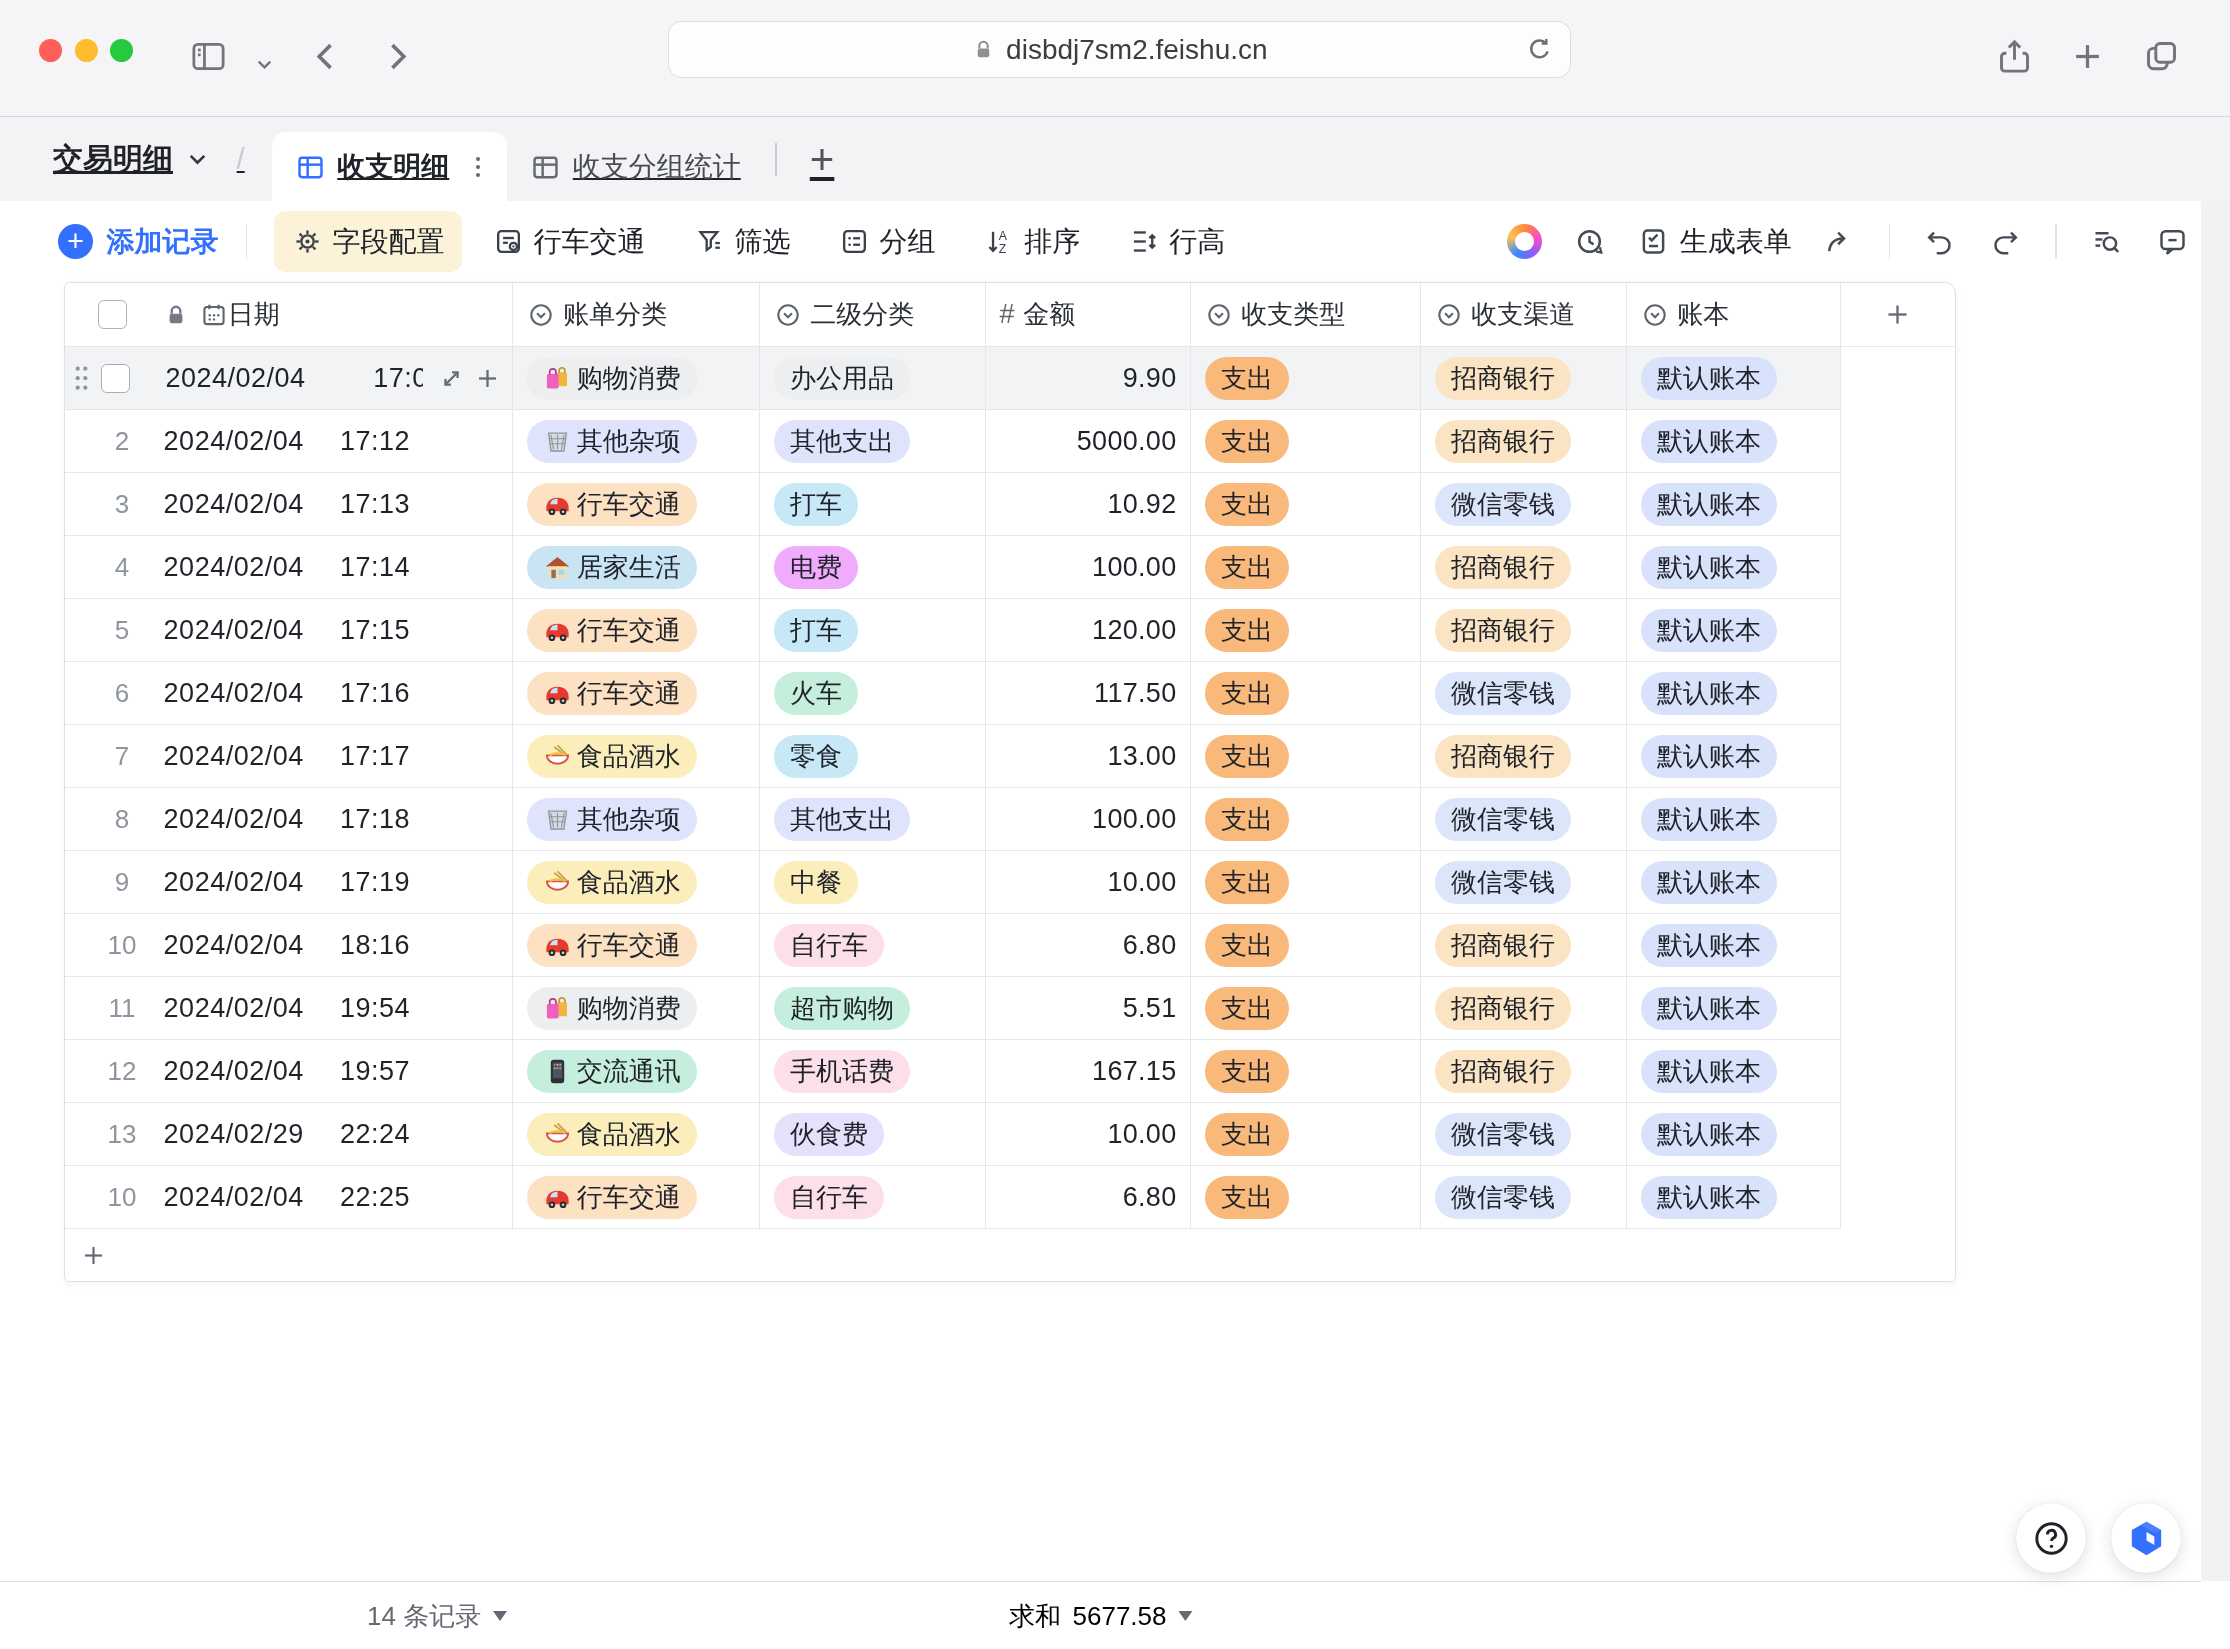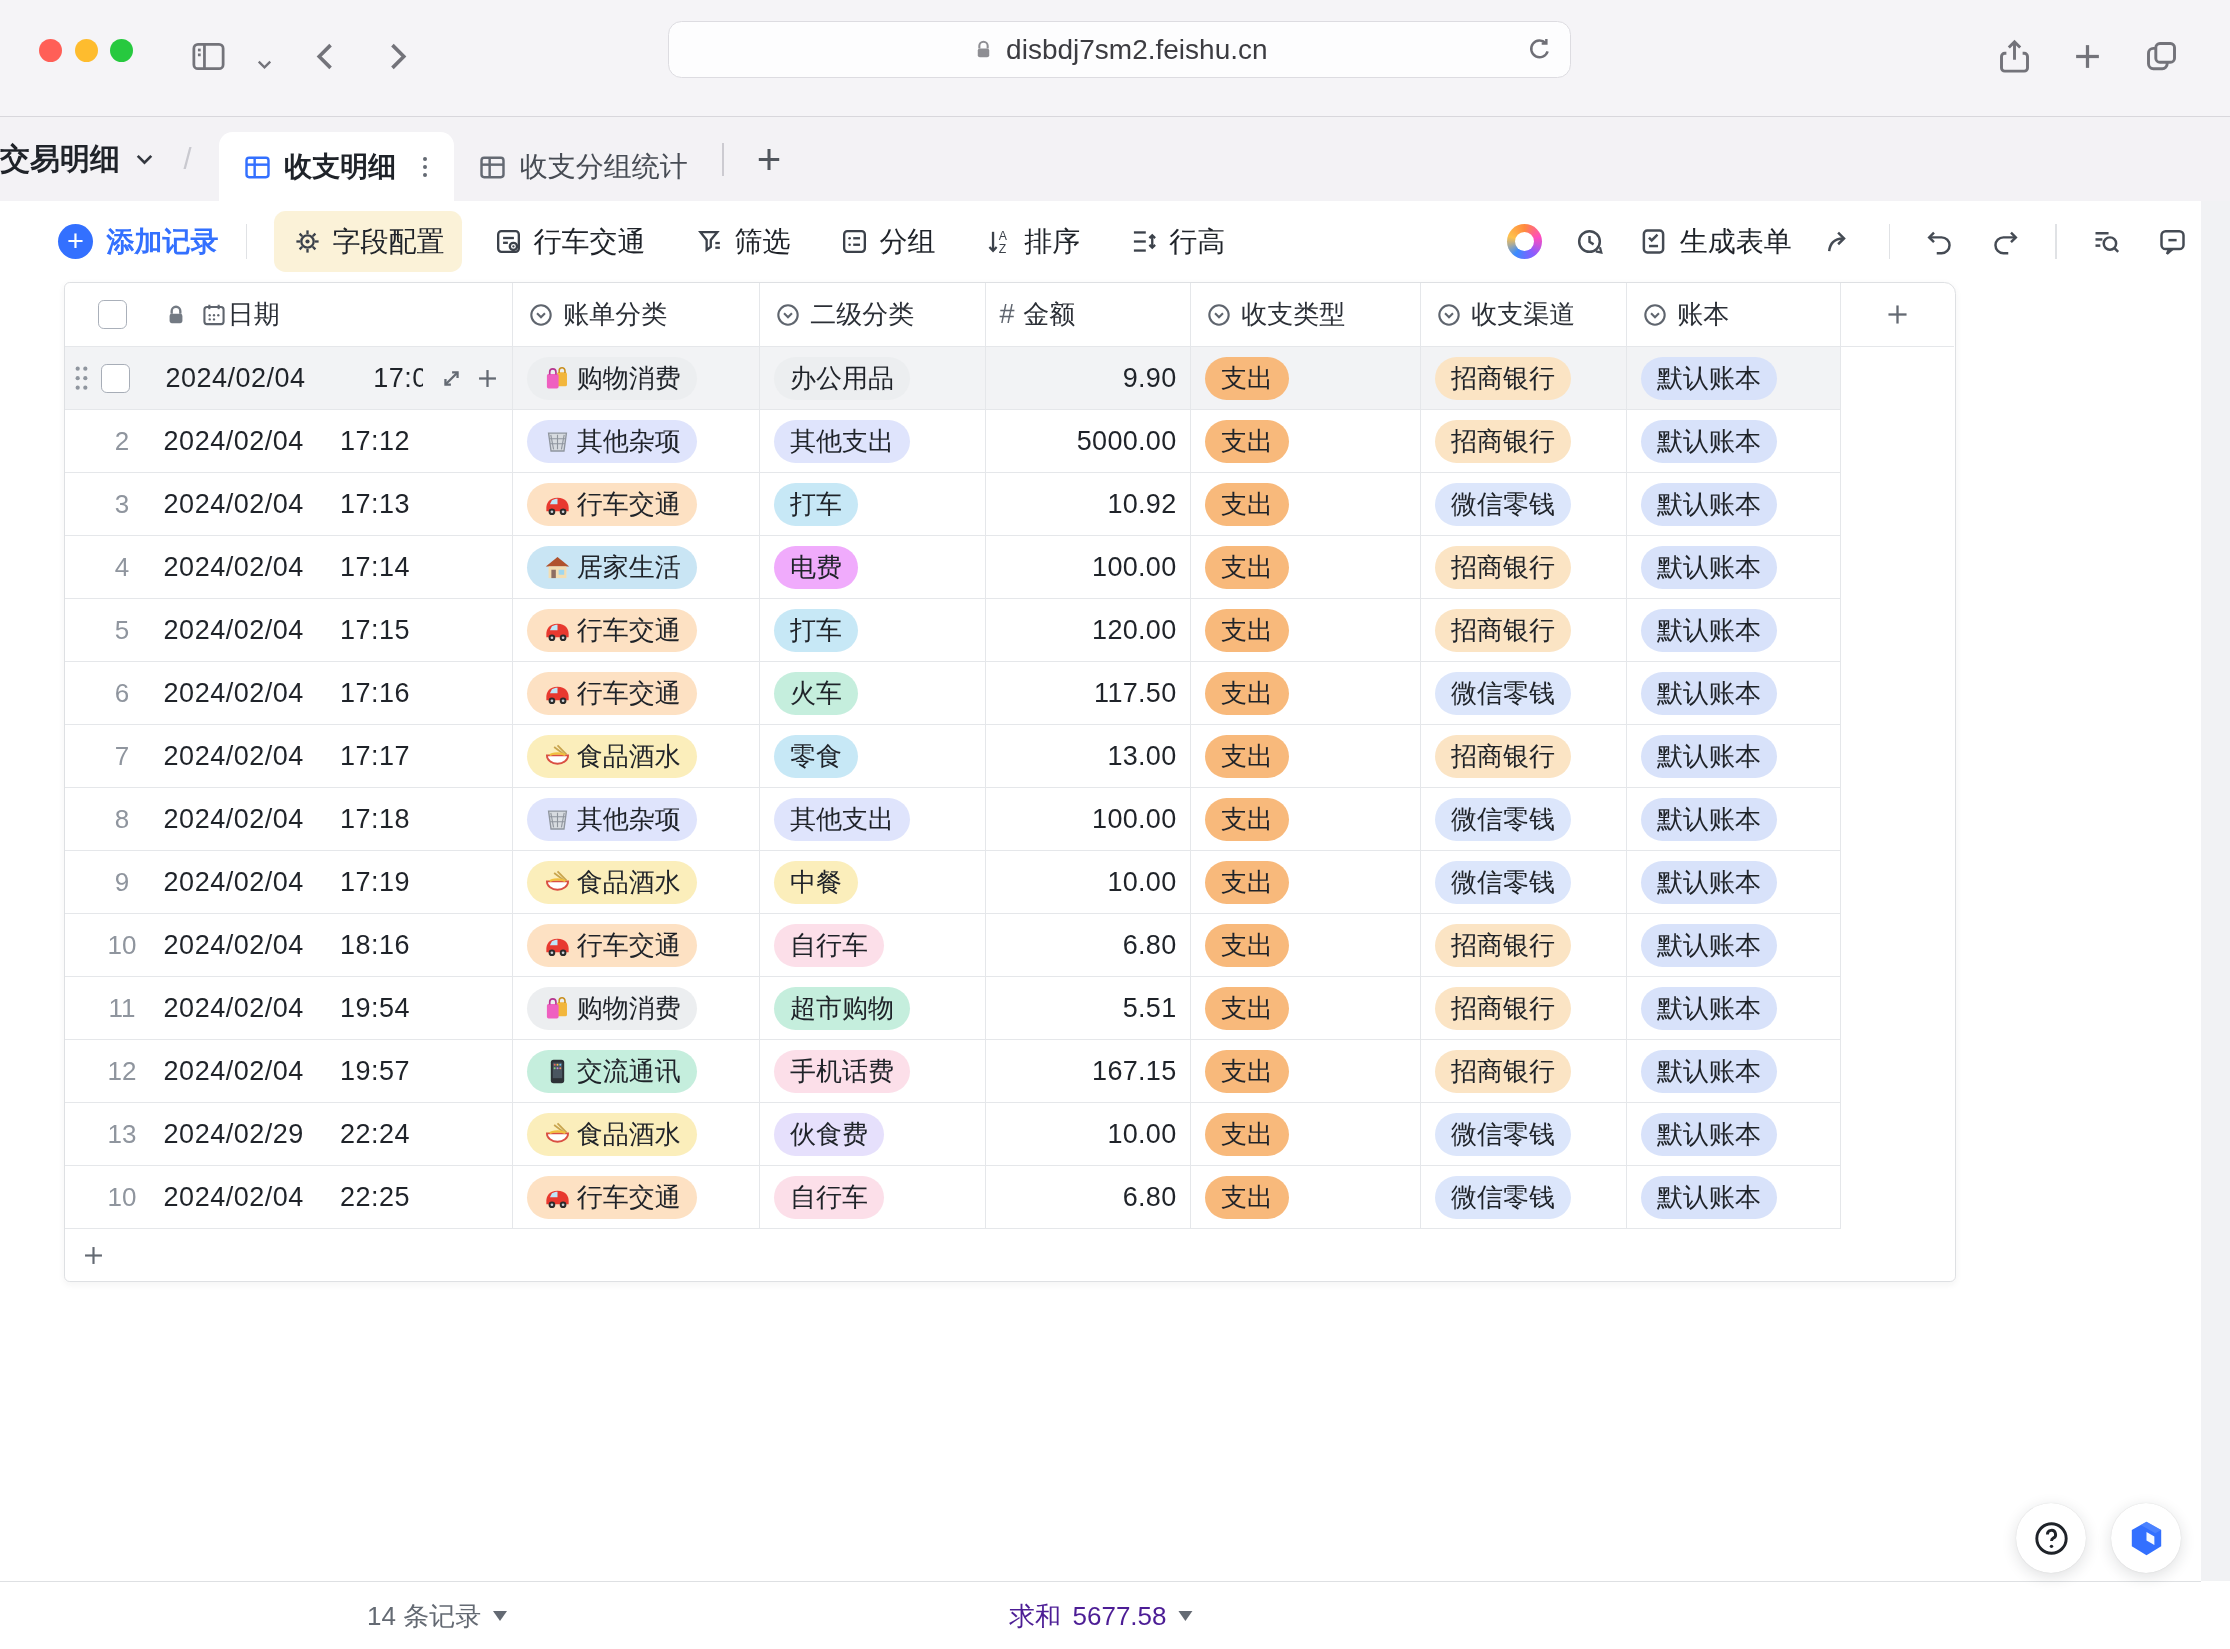--- a/index.html
+++ b/index.html
@@ -14,21 +14,21 @@
   .tl.yellow{background:#febc2e;}
   .tl.green{background:#27c93f;}
   .chrome-ic{position:absolute;top:33px;width:46px;height:46px;display:flex;align-items:center;justify-content:center;color:#73737a;}
   .chrome-ic svg{width:39px;height:39px;}
   .urlbar{position:absolute;left:668px;top:21px;width:901px;height:55px;background:#fdfdfe;border:1px solid #dddce1;border-radius:13.5px;display:flex;align-items:center;justify-content:center;}
   .urlbar .lock{width:25px;height:25px;margin-right:9.7px;}
   .url-text{font-size:28px;color:#3c3c41;}
   .reload{position:absolute;right:15.4px;top:11.6px;width:31px;height:31px;color:#6f6f76;}
 
   
-  .tabstrip{position:relative;height:85px;background:#f3f2f5;display:flex;align-items:center;}
+  .tabstrip{position:relative;height:85px;background:#f3f2f5;display:flex;align-items:center;padding-left:53px;text-decoration:underline;}
   .base-title{display:flex;align-items:center;gap:11.6px;font-size:30px;font-weight:700;color:#1f2329;}
   .base-title svg{width:25px;height:25px;color:#33383f;}
   .slash{font-size:29px;color:#c9c9cf;margin:0 27px;font-weight:300;}
   .tab{display:flex;align-items:center;gap:11.6px;height:70px;align-self:flex-end;padding:0 23px;font-size:28px;color:#474c54;}
   .tab.active{background:#ffffff;border-radius:13.5px 13.5px 0 0;color:#1f2329;font-weight:700;}
   .tab .grid-ic{width:31px;height:31px;}
   .vdots{display:flex;flex-direction:column;gap:3.9px;margin-left:11.6px;padding:3.9px;}
   .vdots i{width:3.9px;height:3.9px;border-radius:50%;background:#646a73;}
   .tab-divider{width:1.9px;height:33px;background:#cccbd1;margin:0 11.6px;}
   .newtab-btn{font-size:42px;font-weight:300;color:#51565d;margin-left:21px;line-height:1;}
@@ -80,21 +80,21 @@
   .c-pill{padding-left:13.5px;}
   .pill{display:inline-flex;align-items:center;height:43px;border-radius:22px;padding:0 16.4px;font-size:26px;color:#1f2329;white-space:nowrap;}
   .pill .cat-ic{width:29px;height:29px;margin-right:4.8px;display:inline-flex;}
   .pill .cat-ic svg{width:29px;height:29px;}
   .addrow{height:52px;display:flex;align-items:center;padding-left:13.5px;color:#646a73;}
   .addrow svg{width:29px;height:29px;}
 
   
   .footer{position:absolute;left:0;right:29px;top:1380px;height:68px;background:#fff;border-top:1px solid #dee0e3;display:flex;align-items:center;}
   .records{margin-left:367px;display:flex;align-items:center;font-size:26px;color:#646a73;}
-  .sum{position:absolute;left:50%;transform:translateX(-50%);display:flex;align-items:center;font-size:26px;color:#4c1d95;}
+  .sum{position:absolute;left:50%;transform:translateX(-50%);display:flex;align-items:center;font-size:26px;color:#000000;}
   .tri{width:0;height:0;border-left:7.7px solid transparent;border-right:7.7px solid transparent;border-top:10.6px solid #646a73;margin-left:11.6px;}
 
   
   .fab{position:absolute;width:70px;height:70px;border-radius:50%;background:#fff;box-shadow:0 3.9px 15.4px rgba(31,35,41,.14),0 0 1px rgba(31,35,41,.18);display:flex;align-items:center;justify-content:center;}
   .fab.help{left:2016px;top:1302px;}
   .fab.cube{left:2111px;top:1302px;}
   .fab svg{width:41px;height:41px;}
 </style>
 </head>
 <body>

